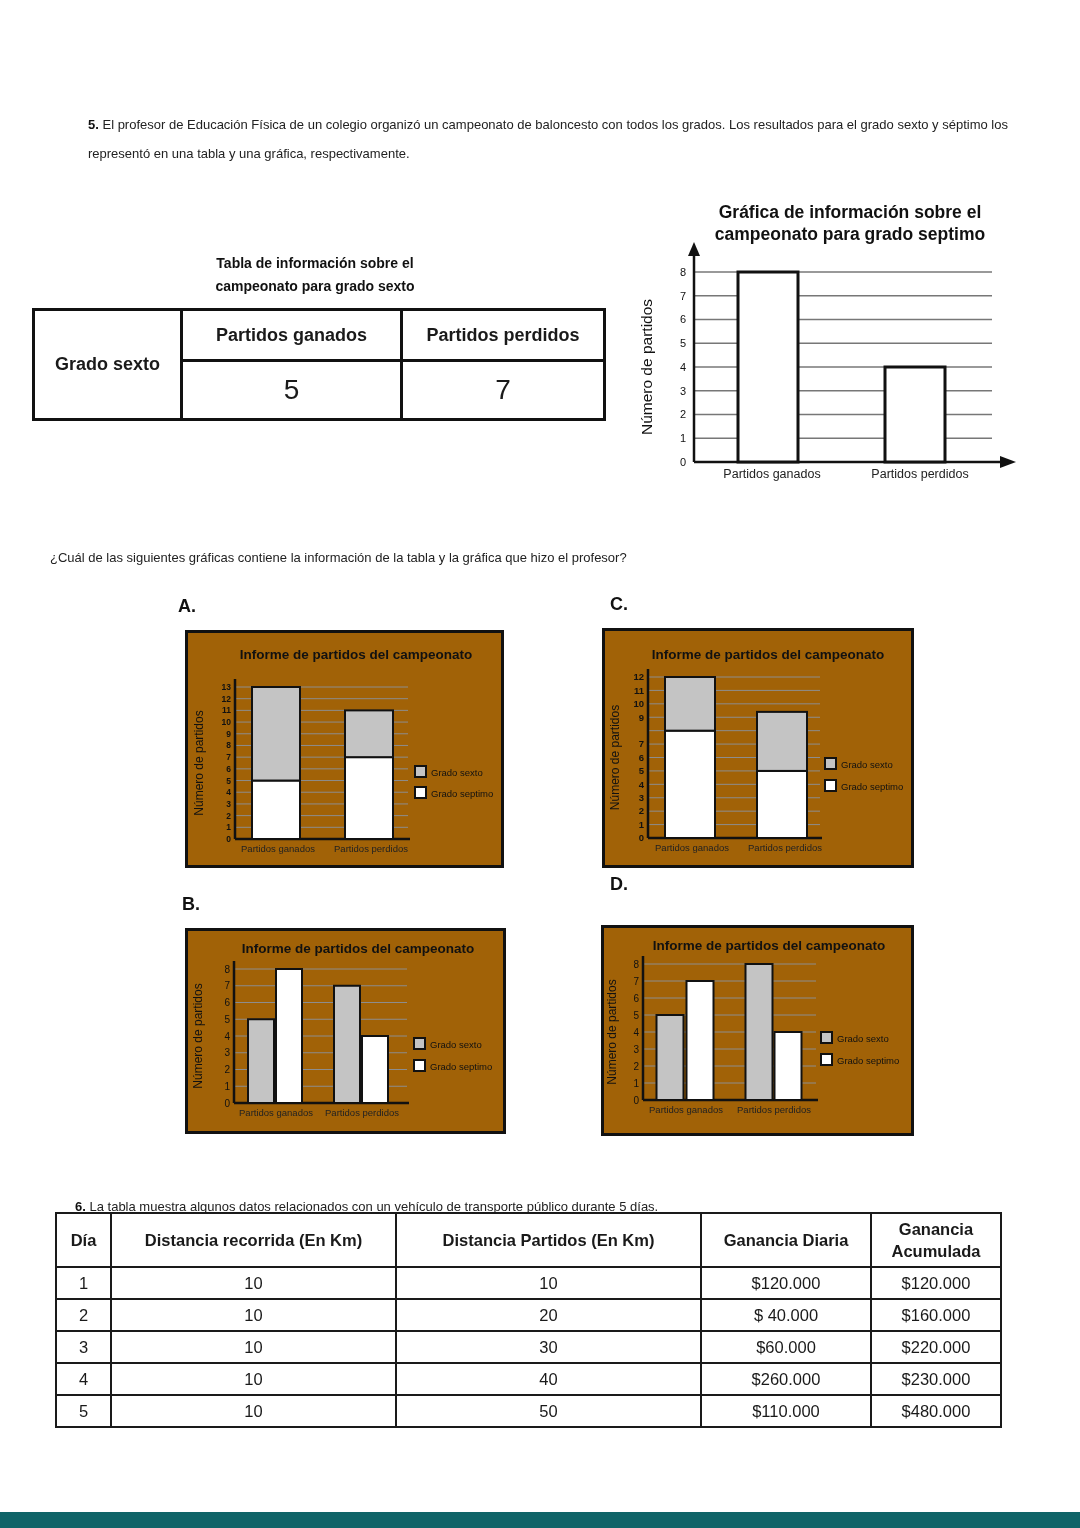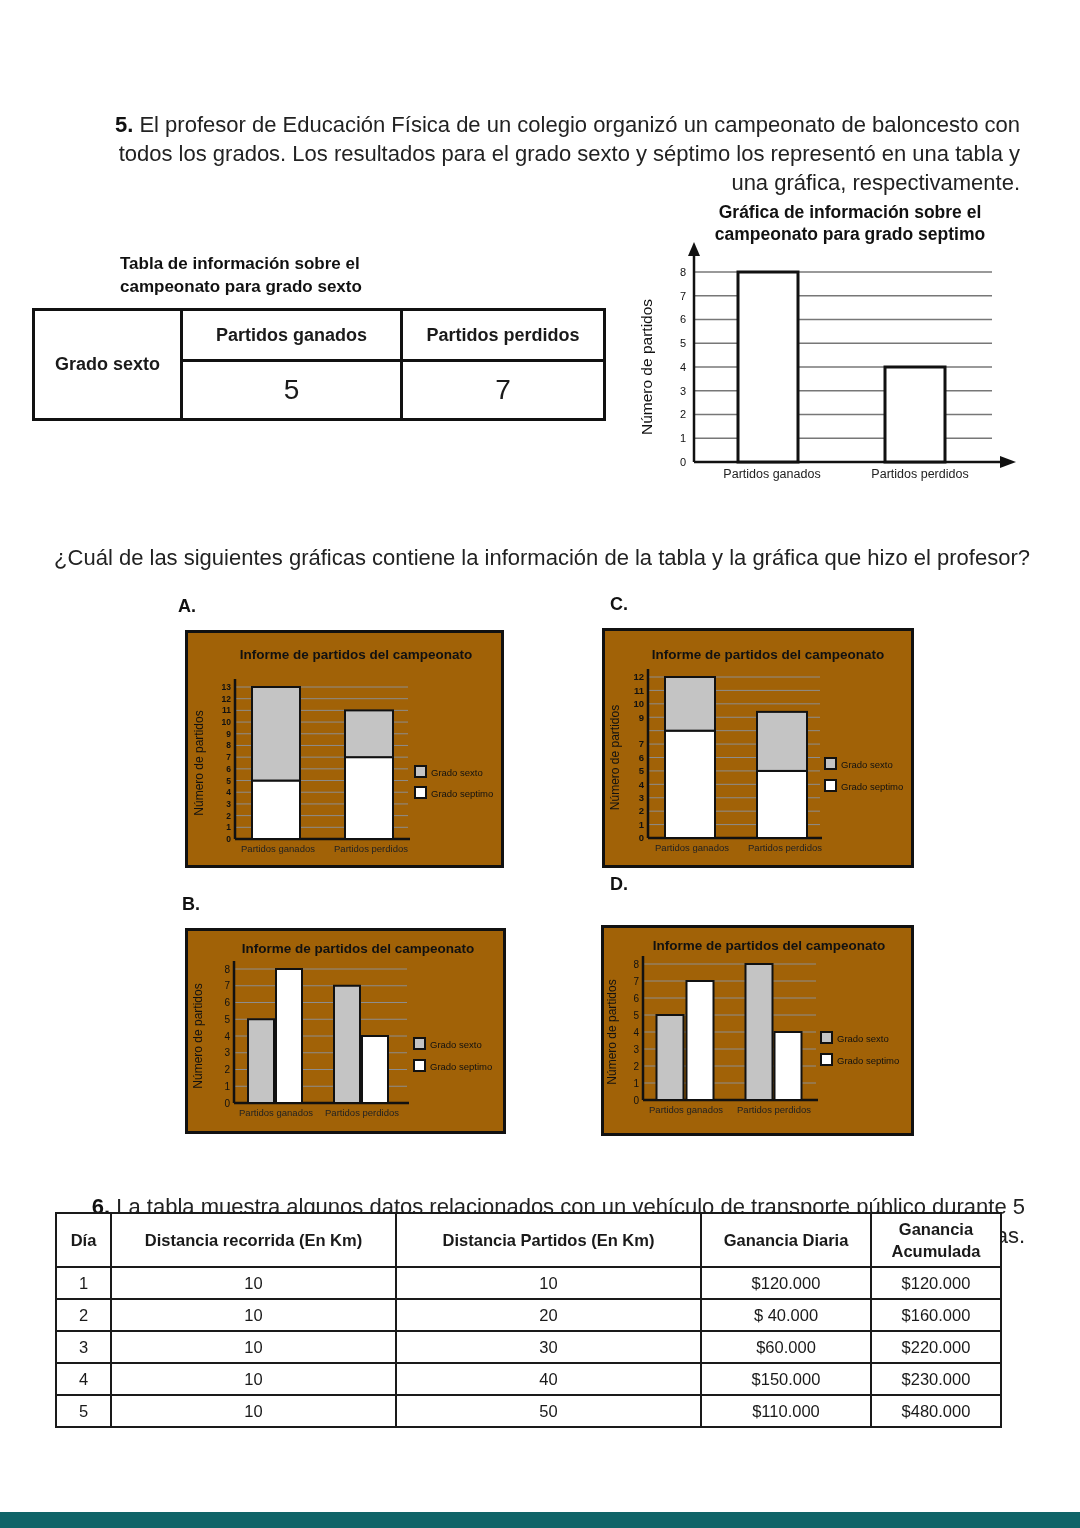--- a/index.html
+++ b/index.html
@@ -1,24 +1,24 @@
 <!DOCTYPE html>
 <html><head>
 <meta charset="utf-8">
 <style>
   html,body{margin:0;padding:0;background:#fff;}
   #page{
     position:relative;width:1080px;height:1528px;background:#ffffff;
     font-family:"Liberation Sans","DejaVu Sans",sans-serif;color:#1a1a1a;overflow:hidden;
   }
   .abs{position:absolute;}
-  .para{font-size:22px;line-height:29px;color:#222;text-align:right;}
+  .para{font-size:13px;line-height:29px;color:#222;}
   .para b{color:#111;}
   
-  .tbl-title{font-weight:bold;font-size:17px;line-height:23px;text-align:left;color:#111;}
+  .tbl-title{font-weight:bold;font-size:14px;line-height:23px;text-align:center;color:#111;}
   table.sexto{border-collapse:collapse;table-layout:fixed;}
   table.sexto td,table.sexto th{border:3px solid #111;text-align:center;vertical-align:middle;background:#fff;}
   table.sexto .rowhead{width:140px;font-weight:bold;font-size:18px;}
   table.sexto th{font-size:18px;height:46px;}
   table.sexto td.val{font-size:28px;height:54px;font-weight:normal;}
   
   .optletter{font-weight:bold;font-size:18px;color:#111;}
   .optbox{background:#a16207;border:3px solid #111;}
   
   table.vdata{border-collapse:collapse;table-layout:fixed;width:945px;border-radius:32px;}
@@ -288,21 +288,21 @@
           <td>3</td>
           <td>10</td>
           <td>30</td>
           <td>$60.000</td>
           <td>$220.000</td>
         </tr>
         <tr>
           <td>4</td>
           <td>10</td>
           <td>40</td>
-          <td>$150.000</td>
+          <td>$260.000</td>
           <td>$230.000</td>
         </tr>
         <tr>
           <td>5</td>
           <td>10</td>
           <td>50</td>
           <td>$110.000</td>
           <td>$480.000</td>
         </tr>
       </tbody>

